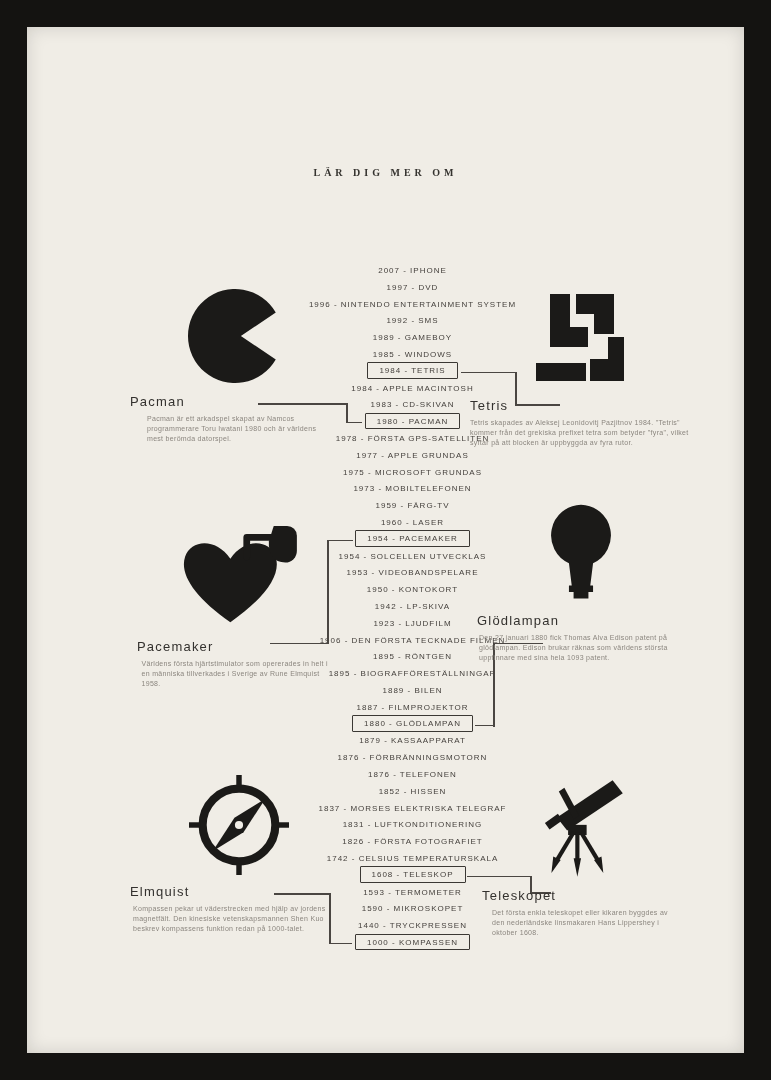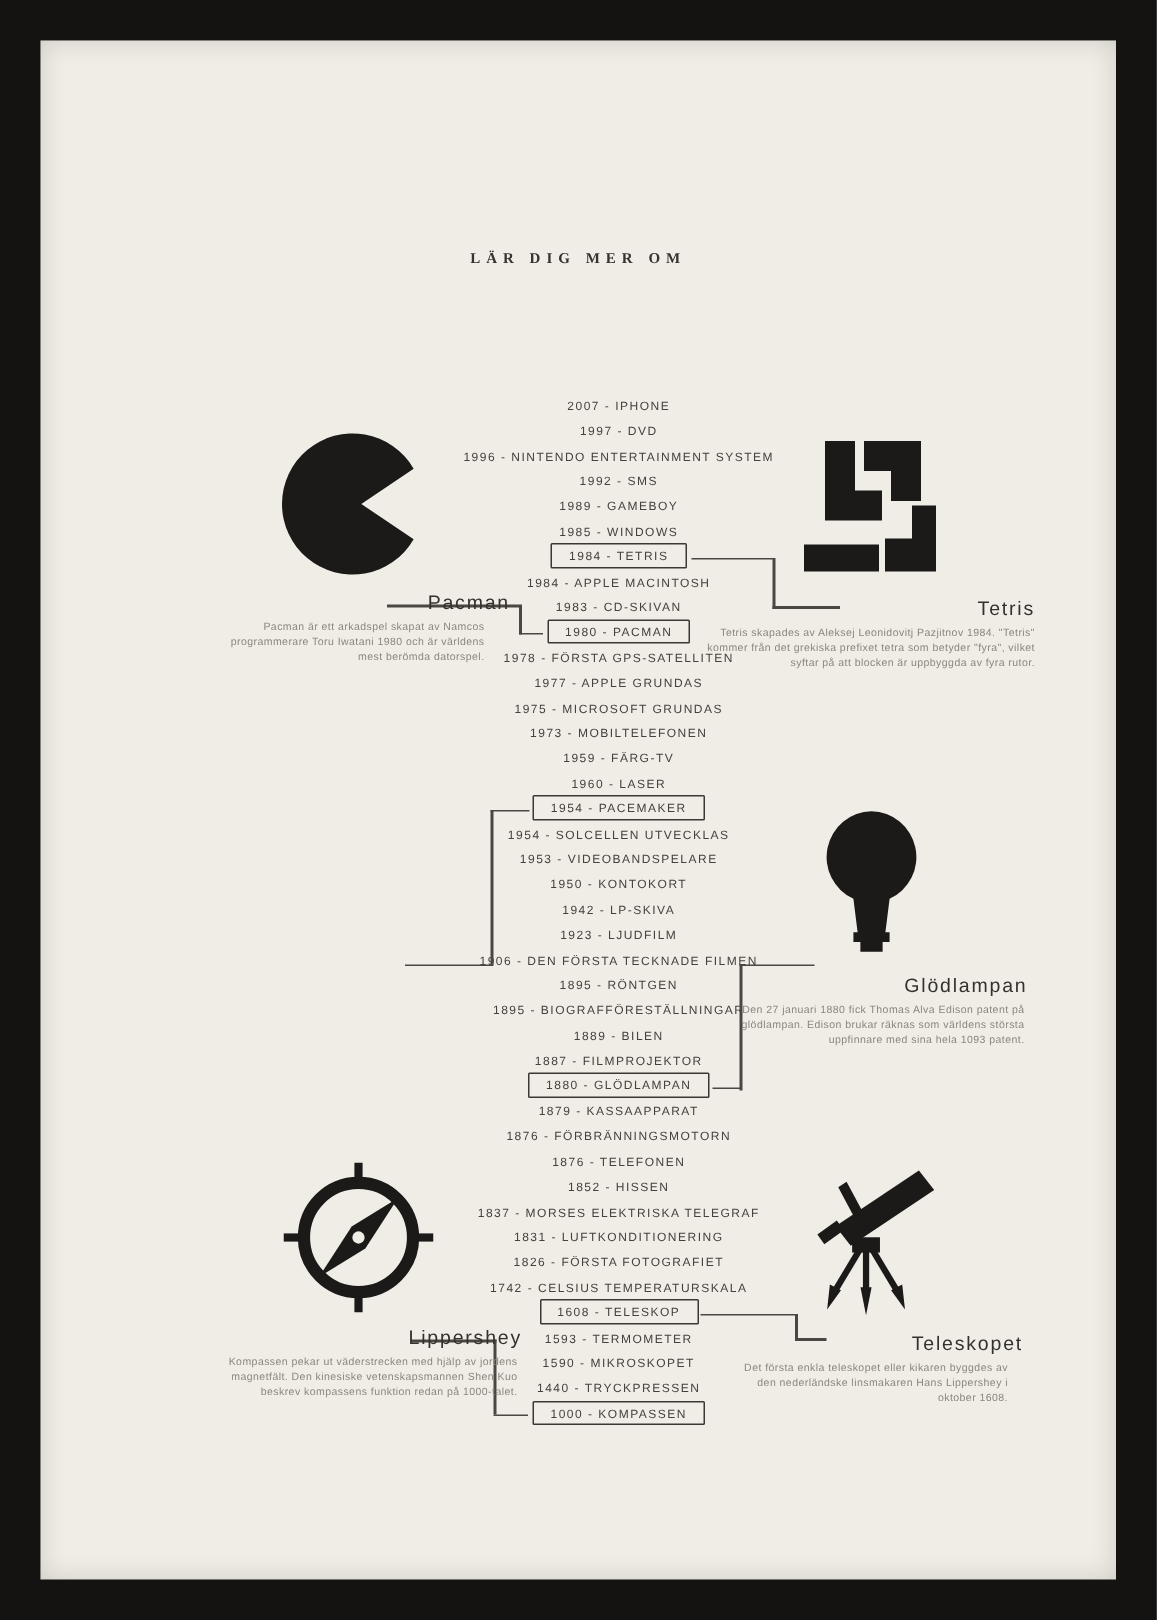--- a/index.html
+++ b/index.html
@@ -19,21 +19,21 @@
          font-family:"Liberation Serif",serif;font-size:40px;font-weight:400;
          letter-spacing:3px;color:#2b2a27;}
   
   .t-row{position:absolute;left:0;width:771px;height:16.8px;line-height:16.8px;
          text-align:center;font-size:8px;letter-spacing:1px;color:var(--text);white-space:nowrap;}
   .t-box{display:inline-block;line-height:normal;vertical-align:middle;margin-top:-2px;
          border:1.5px solid #3b3834;padding:3px 11px 2.5px;border-radius:1px;}
   
   .ln{position:absolute;background:var(--line);}
   
-  .feature{position:absolute;text-align:right;}
+  .feature{position:absolute;text-align:left;}
   .feature svg{display:block;margin:0 auto;}
   .f-head{font-size:13px;letter-spacing:1.2px;color:#33312e;margin-top:9px;}
   .f-desc{margin:5px auto 0;font-size:7px;line-height:10px;letter-spacing:.3px;color:var(--muted);}
   .ic{fill:var(--ink);}
   .ic-stroke{fill:none;stroke:var(--ink);}
 </style>
 </head>
 <body>
 
 <div id="stage">
@@ -121,40 +121,49 @@
       <svg width="100" height="100" viewBox="0 0 100 100">
         <path class="ic" d="M20,5 h20 v33 h18 v20 h-38 z"></path>
         <path class="ic" d="M46,5 h38 v40 h-20 v-20 h-18 z"></path>
         <path class="ic" d="M78,48 h16 v44 h-34 v-22 h18 z"></path>
         <rect class="ic" x="6" y="74" width="50" height="18"></rect>
       </svg>
       <div class="f-head">Tetris</div>
       <p class="f-desc" style="width:220px">Tetris skapades av Aleksej Leonidovitj Pazjitnov 1984. "Tetris" kommer från det grekiska prefixet tetra som betyder "fyra", vilket syftar på att blocken är uppbyggda av fyra rutor.</p>
     </div>
 
+    <div class="feature" style="left:110px;top:497px;width:205px">
+      <svg width="126" height="106" viewBox="0 0 130 110">
+        <path class="ic" d="M55,102 C18,76 2,52 8,34 C14,16 40,14 55,36 C70,14 96,16 102,34 C108,52 92,76 55,102 Z"></path>
+        <path class="ic-stroke" d="M72,34 L72,14 L98,14" stroke-width="7" stroke-linejoin="round" stroke-linecap="round"></path>
+        <path class="ic" d="M100,2 h14 a10,10 0 0 1 10,10 v16 a12,12 0 0 1 -12,12 c-12,0 -18,-9 -17,-22 z"></path>
+      </svg>
+      <div class="f-head">Pacemaker</div>
+      <p class="f-desc" style="width:196px">Världens första hjärtstimulator som opererades in helt i en människa tillverkades i Sverige av Rune Elmquist 1958.</p>
+    </div>
 
-    <div class="feature" style="left:450px;top:511px;width:208px">
+    <div class="feature" style="left:450px;top:475px;width:208px">
       <svg width="66" height="102" viewBox="0 0 70 110">
         <path class="ic" d="M35,3 a33,33 0 0 1 13,63 l-3,24 h3 v7 h-5 v7 h-16 v-7 h-5 v-7 h3 l-3,-24 a33,33 0 0 1 13,-63 z"></path>
       </svg>
       <div class="f-head">Glödlampan</div>
       <p class="f-desc" style="width:204px">Den 27 januari 1880 fick Thomas Alva Edison patent på glödlampan. Edison brukar räknas som världens största uppfinnare med sina hela 1093 patent.</p>
     </div>
 
     <div class="feature" style="left:103px;top:748px;width:218px">
       <svg width="100" height="100" viewBox="0 0 110 110">
         <circle class="ic-stroke" cx="55" cy="55" r="40" stroke-width="9"></circle>
         <rect class="ic" x="52" y="0" width="6" height="13"></rect>
         <rect class="ic" x="52" y="97" width="6" height="13"></rect>
         <rect class="ic" x="0" y="52" width="13" height="6"></rect>
         <rect class="ic" x="97" y="52" width="13" height="6"></rect>
         <path class="ic" d="M26,84 L60,63 L84,26 L50,47 Z"></path>
         <circle cx="55" cy="55" r="4.5" fill="var(--paper)"></circle>
       </svg>
-      <div class="f-head">Lippershey</div>
+      <div class="f-head">Elmquist</div>
       <p class="f-desc" style="width:212px">Kompassen pekar ut väderstrecken med hjälp av jordens magnetfält. Den kinesiske vetenskapsmannen Shen Kuo beskrev kompassens funktion redan på 1000-talet.</p>
     </div>
 
     <div class="feature" style="left:455px;top:740px;width:200px">
       <svg width="102" height="112" viewBox="0 0 110 120">
         <path class="ic" d="M28,54 L88,14 L99,28 L39,68 Z"></path>
         <path class="ic" d="M15,60 L29,50 L34,57 L20,67 Z"></path>
         <path class="ic" d="M30,26 L36,22 L52,52 L46,56 Z"></path>
         <rect class="ic" x="40" y="62" width="20" height="11"></rect>
         <path class="ic-stroke" d="M50,70 L50,100" stroke-width="4.5"></path>

